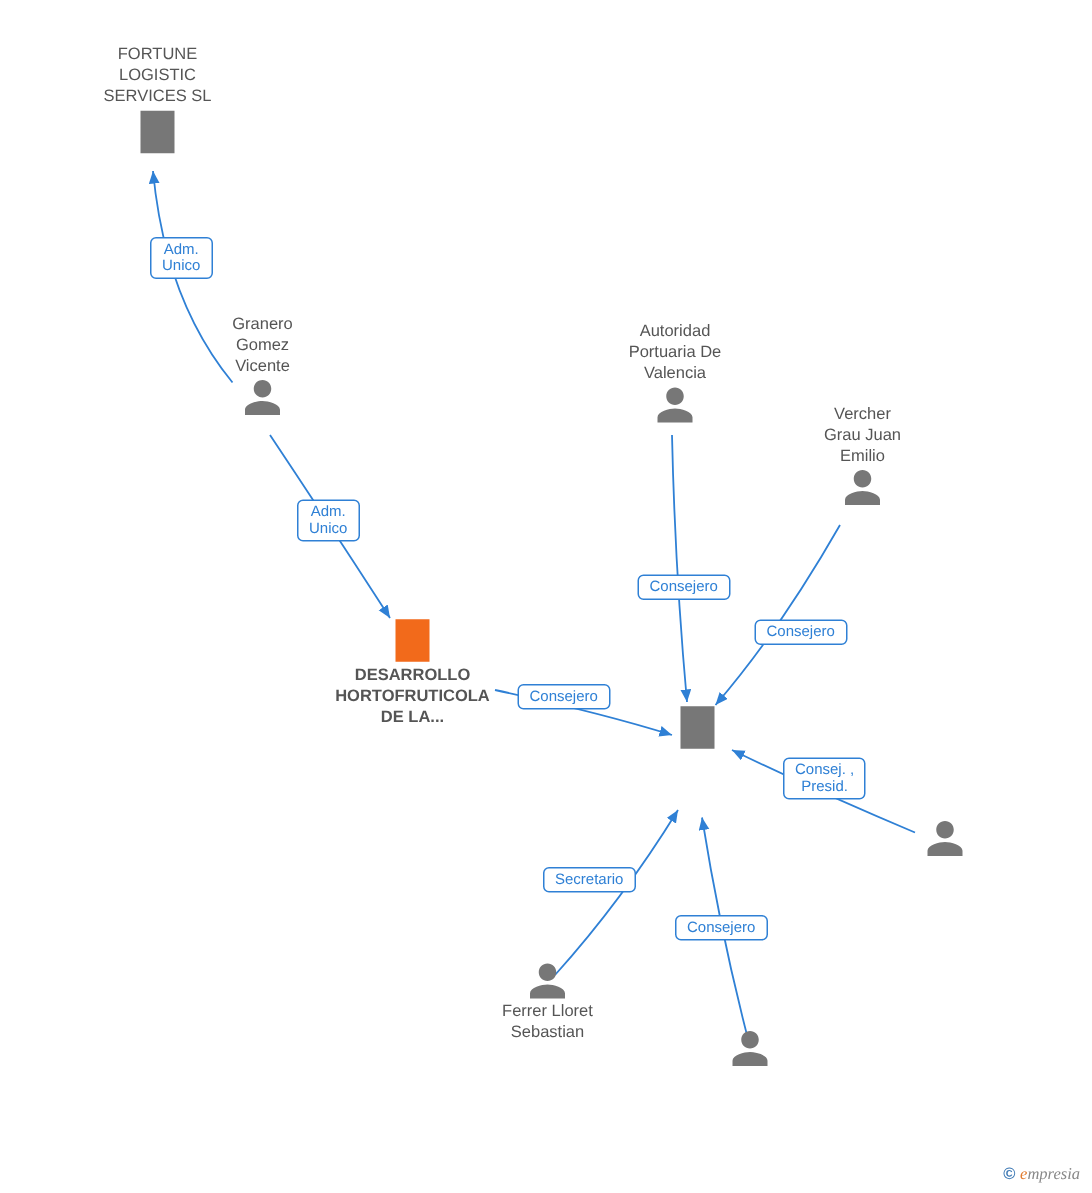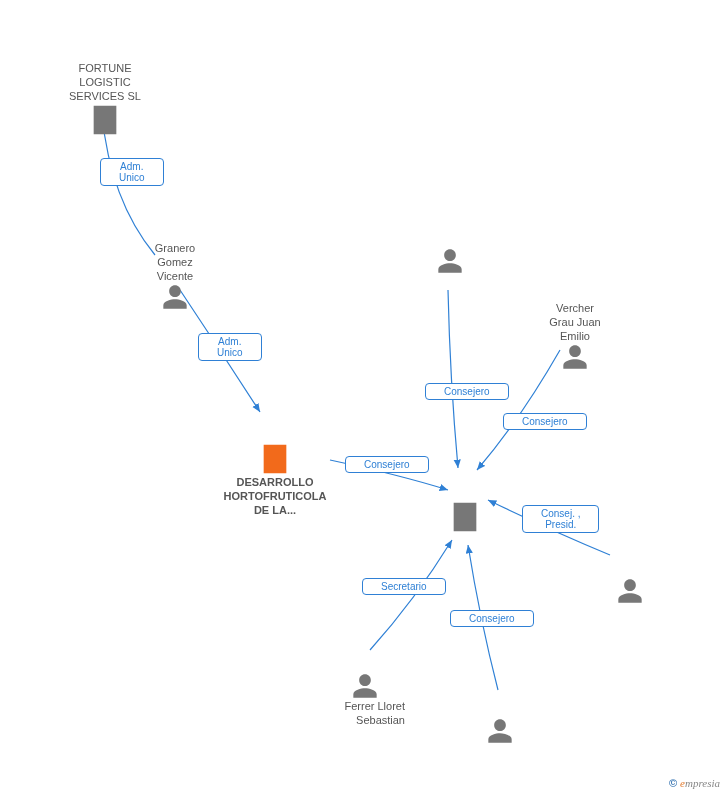--- a/index.html
+++ b/index.html
@@ -10,36 +10,35 @@
     font-family: Arial, Helvetica, sans-serif;
     background: #ffffff;
     color: #555;
     font-size: 11px;
     overflow: hidden;
   }
   .node {
     position: absolute;
     text-align: center;
     line-height: 1.25;
-    margin-top: 32px;
   }
   .node .label {
     display: block;
   }
   .building svg, .person svg {
     display: block;
     margin: 0 auto;
   }
   .edge-label {
     position: absolute;
     font-size: 10px;
     color: #2f80d5;
     border: 1px solid #2f80d5;
     border-radius: 4px;
-    padding: 2px 18px;
+    padding: 2px 7px;
     background: #ffffff;
     white-space: pre;
     text-align: center;
     line-height: 1.1;
   }
   svg.edges {
     position: absolute;
     left: 0; top: 0;
     width: 728px;
     height: 795px;
@@ -124,20 +123,21 @@
 <div class="node building" style="left:215px; top:410px; width:120px;">
   <span>
     <svg width="34" height="34" viewBox="0 0 24 24">
         <path fill="#f26a1b" d="M4 2h16v20H4V2zm3 3h3v3H7V5zm0 5h3v3H7v-3zm0 5h3v3H7v-3zm7-10h3v3h-3V5zm0 5h3v3h-3v-3zm0 5h3v3h-3v-3z"></path>
       </svg>
   </span>
   <span class="label" style="font-weight:bold;">DESARROLLO<br>HORTOFRUTICOLA<br>DE LA...</span>
 </div>
 
 <div class="node person" style="left:410px; top:215px; width:80px;">
+  <span class="label">Autoridad<br>Portuaria De<br>Valencia</span>
   <span>
     <svg width="28" height="28" viewBox="0 0 24 24">
         <path fill="#777" d="M12 12c2.8 0 5-2.2 5-5s-2.2-5-5-5-5 2.2-5 5 2.2 5 5 5zm0 2c-3.3 0-10 1.7-10 5v3h20v-3c0-3.3-6.7-5-10-5z"></path>
       </svg>
   </span>
 </div>
 
 <div class="node person" style="left:540px; top:270px; width:70px;">
   <span class="label">Vercher<br>Grau Juan<br>Emilio</span>
   <span>
@@ -156,21 +156,21 @@
 </div>
 
 <div class="node person" style="left:595px; top:545px; width:70px;">
   <span>
     <svg width="28" height="28" viewBox="0 0 24 24">
         <path fill="#777" d="M12 12c2.8 0 5-2.2 5-5s-2.2-5-5-5-5 2.2-5 5 2.2 5 5 5zm0 2c-3.3 0-10 1.7-10 5v3h20v-3c0-3.3-6.7-5-10-5z"></path>
       </svg>
   </span>
 </div>
 
-<div class="node person" style="left:325px; top:640px; width:80px;text-align:right;">
+<div class="node person" style="left:325px; top:640px; width:80px;">
   <span>
     <svg width="28" height="28" viewBox="0 0 24 24">
         <path fill="#777" d="M12 12c2.8 0 5-2.2 5-5s-2.2-5-5-5-5 2.2-5 5 2.2 5 5 5zm0 2c-3.3 0-10 1.7-10 5v3h20v-3c0-3.3-6.7-5-10-5z"></path>
       </svg>
   </span>
   <span class="label">Ferrer Lloret<br>Sebastian</span>
 </div>
 
 <div class="node person" style="left:470px; top:685px; width:60px;">
   <span>

